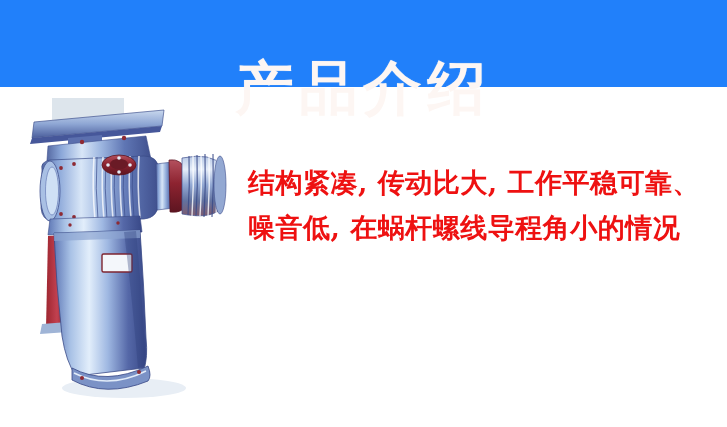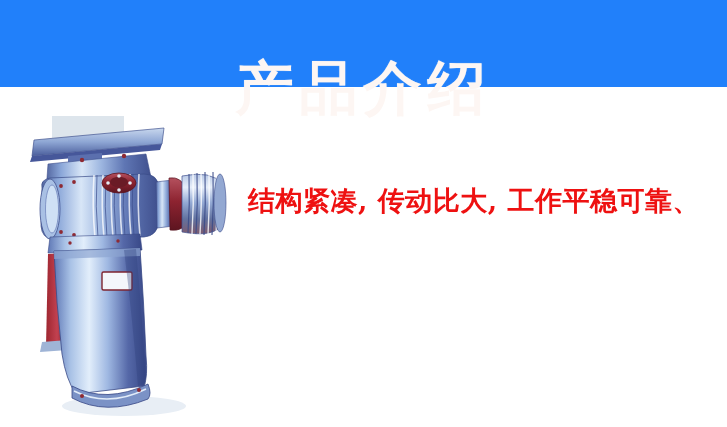--- a/index.html
+++ b/index.html
@@ -25,21 +25,21 @@
     font-weight:700;
     letter-spacing:6px;
     line-height:74px;
     white-space:nowrap;
     text-shadow:0 0 1px rgba(255,255,255,.55);
     margin-top:45px;
   }
 
   
   .content{
-    position:absolute;left:0;top:100px;width:727px;height:260px;
+    position:absolute;left:0;top:82px;width:727px;height:260px;
   }
 
   
   .product-figure{
     position:absolute;left:6px;top:4px;width:236px;height:320px;
   }
   .product-figure svg{display:block;width:236px;height:320px;}
 
   
   .description{
@@ -197,16 +197,17 @@
         <circle cx="133" cy="286" r="2" fill="#8e2a33"></circle>
 
         <rect x="96" y="168" width="30" height="18" rx="1.5" fill="#f4f7fb" stroke="#7e2530" stroke-width="1.4"></rect>
 
         <path d="M118 146 Q126 210 132 282 L140 280 Q136 208 130 145 Z" fill="#2f3f7c" opacity="0.35"></path>
       </svg>
     </div>
 
     <div class="description">
       <div class="desc-line">结构紧凑, 传动比大, 工作平稳可靠、</div>
+      <div class="desc-line">噪音低, 在蜗杆螺线导程角小的情况</div>
     </div>
 
   </div>
 </div>
 
 </body></html>

